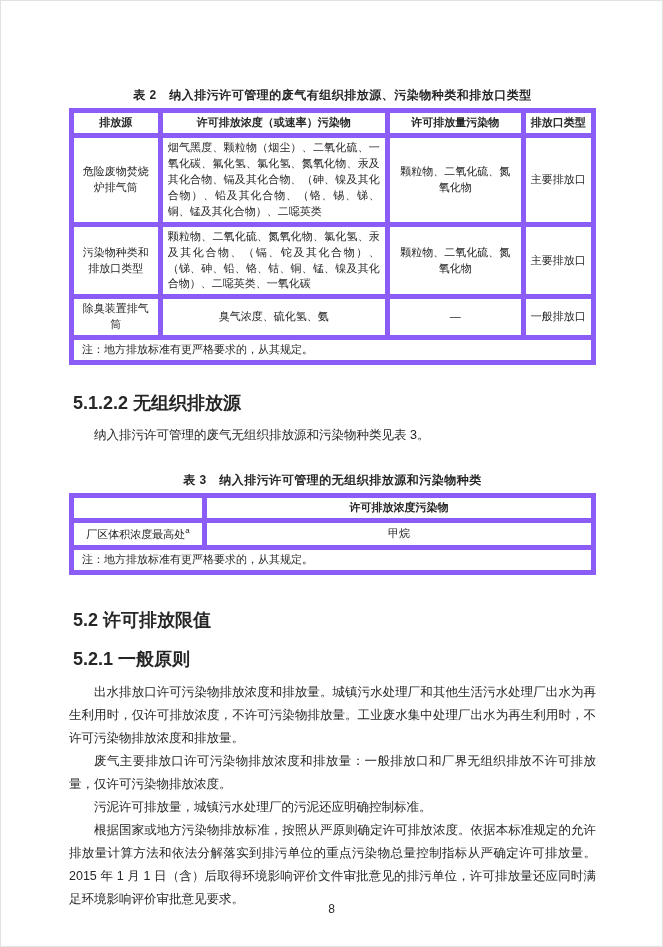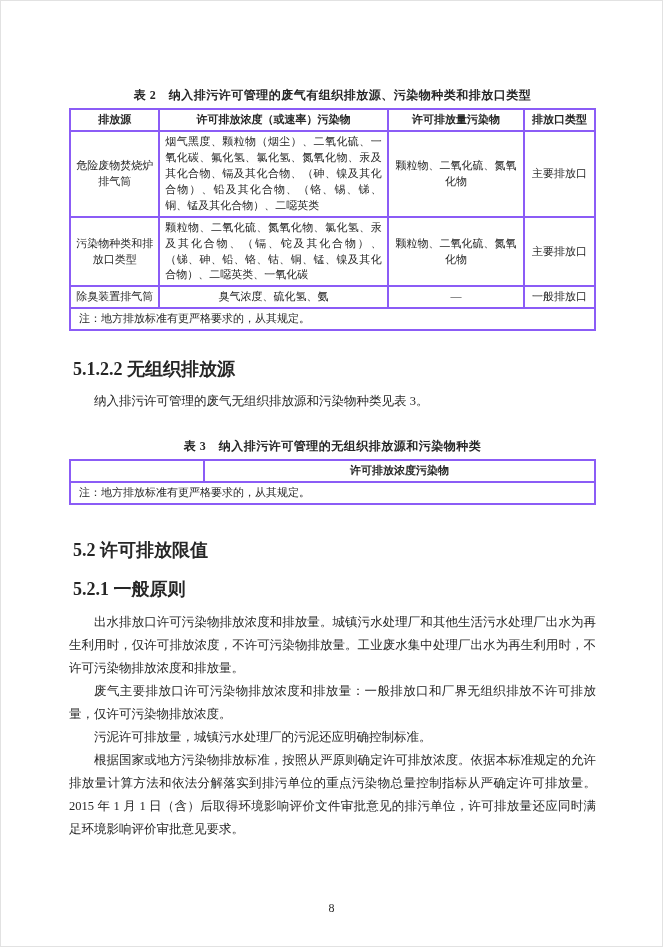--- a/index.html
+++ b/index.html
@@ -1,26 +1,26 @@
 <!DOCTYPE html>
 <html lang="zh"><head>
 <meta charset="utf-8">
 <style>
   html,body{margin:0;padding:0;background:#fff;}
   .page{
     width:663px;height:947px;box-sizing:border-box;position:relative;
     background:#fff;border:1px solid #e2e2e2;
-    font-family:Liberation Serif, serif;
+    font-family:Liberation Sans, sans-serif;
     color:#262626;overflow:hidden;
   }
   .content{padding:86px 66px 0 68px;}
   .tbl-title{text-align:center;font-weight:bold;font-size:12px;margin:0 0 4px 0;letter-spacing:.5px;}
   table{width:100%;border-collapse:collapse;font-size:11px;table-layout:fixed;}
   table.outer{border:1.6px solid #3c3c3c;}
-  td,th{border:2px solid #8b5cf6;padding:2px 5px;text-align:center;vertical-align:middle;line-height:1.45;word-break:break-all;}
+  td,th{border:5px solid #8b5cf6;padding:2px 5px;text-align:center;vertical-align:middle;line-height:1.45;word-break:break-all;}
   th{font-weight:bold;}
   td.just{text-align:justify;text-justify:inter-ideograph;}
   td.leftnote{text-align:left;padding-left:8px;}
   sup{font-size:8px;}
   .h-bold{font-weight:bold;font-size:18px;margin:4px;}
   .sec-gap1{margin-top:26px;}
   .sec-gap2{margin-top:33px;}
   .sec-gap3{margin-top:15px;}
   p.body{
     font-size:12.5px;line-height:23px;margin:0;
@@ -89,20 +89,24 @@
       <colgroup>
         <col style="width:25.5%">
           <col style="width:74.5%">
       </colgroup>
       <tbody>
         <tr>
           <td></td>
           <th>许可排放浓度污染物</th>
         </tr>
         <tr>
+          <td><span>厂区体积浓度最高处</span><sup>a</sup></td>
+          <td>甲烷</td>
+        </tr>
+        <tr>
           <td class="leftnote" colspan="2">注：地方排放标准有更严格要求的，从其规定。</td>
         </tr>
       </tbody>
     </table>
 
     <p class="h-bold sec-gap2">5.2 许可排放限值</p>
     <p class="h-bold sec-gap3">5.2.1 一般原则</p>
 
     <div class="para-block">
       <p class="body">出水排放口许可污染物排放浓度和排放量。城镇污水处理厂和其他生活污水处理厂出水为再生利用时，仅许可排放浓度，不许可污染物排放量。工业废水集中处理厂出水为再生利用时，不许可污染物排放浓度和排放量。</p>

